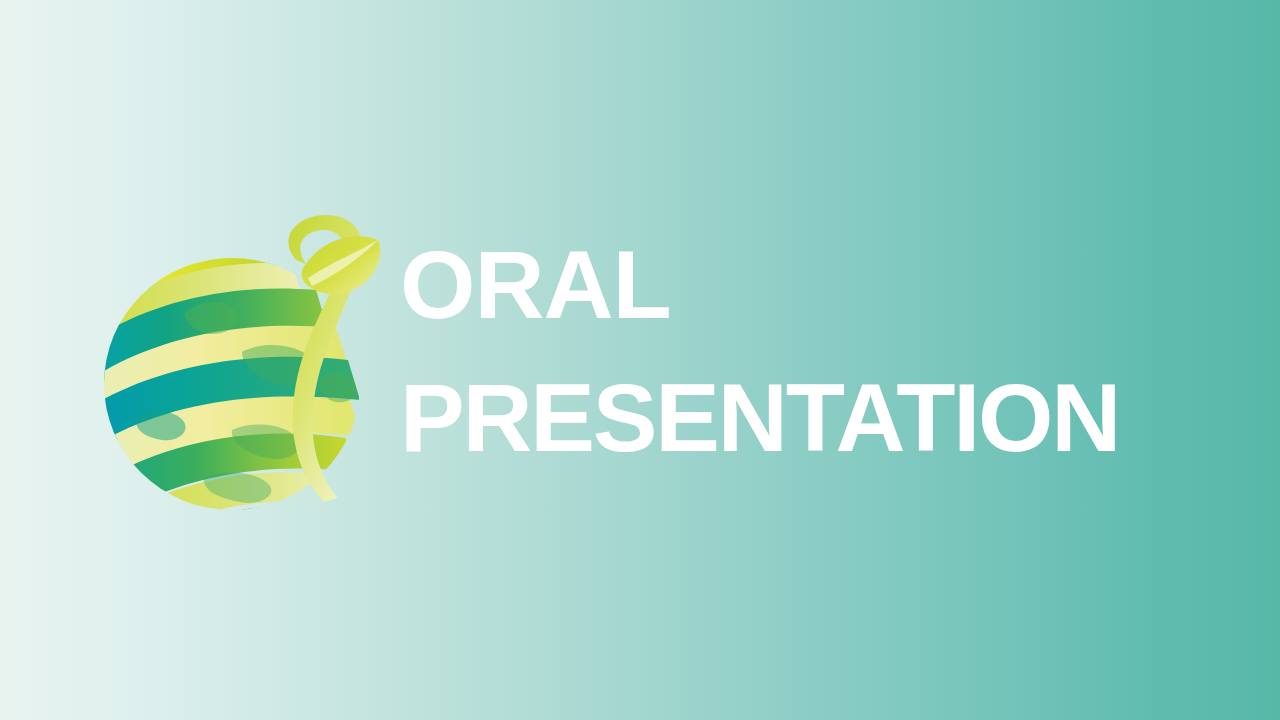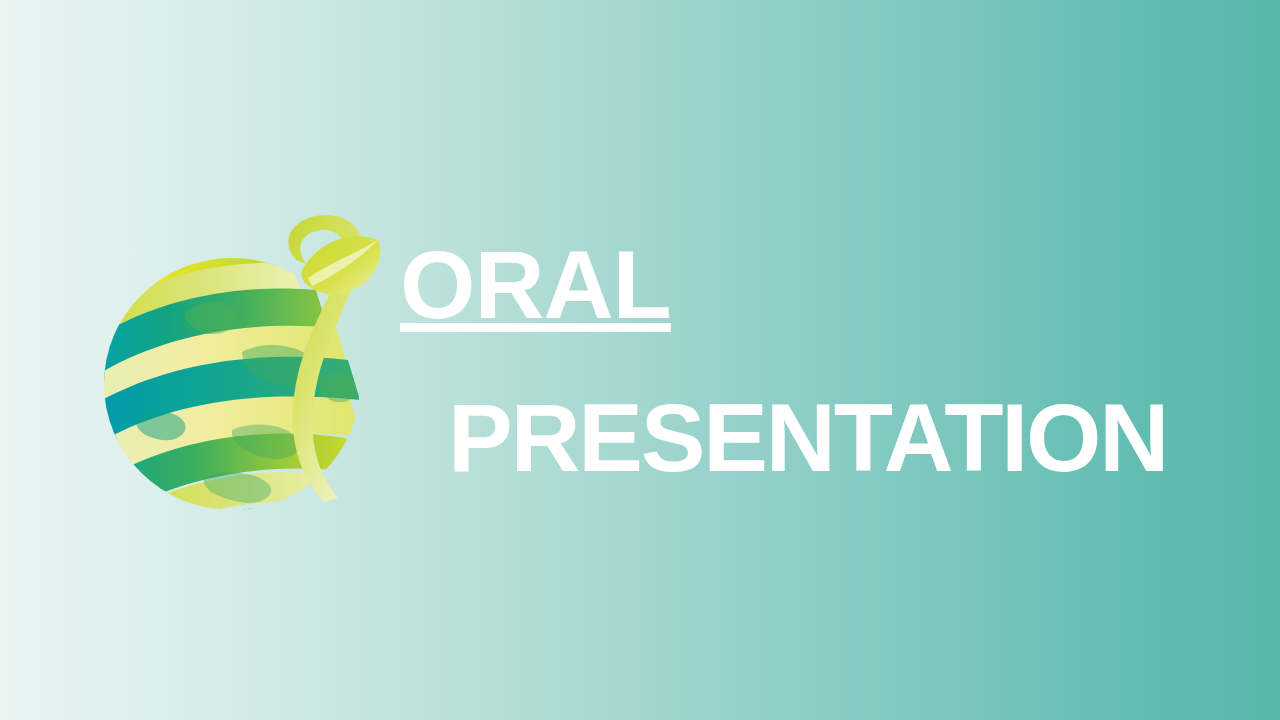--- a/index.html
+++ b/index.html
@@ -40,22 +40,22 @@
   }
   .title-line {
     color:#ffffff;
     font-weight:bold;
     font-size:97px;
     line-height:1.0;
     letter-spacing:-1px;
     white-space:nowrap;
     -webkit-font-smoothing:antialiased;
   }
-  #line-oral { margin-bottom:56px;text-decoration:underline; }
-  #line-presentation { letter-spacing:-2.2px;margin-left:48px; }
+  #line-oral { margin-bottom:36px; }
+  #line-presentation { letter-spacing:-2.2px; }
 </style>
 </head>
 <body>
 
 <div id="slide">
 
   <div id="logo">
     <svg viewBox="0 0 296 312" xmlns="http://www.w3.org/2000/svg" aria-hidden="true">
       <defs>
 

